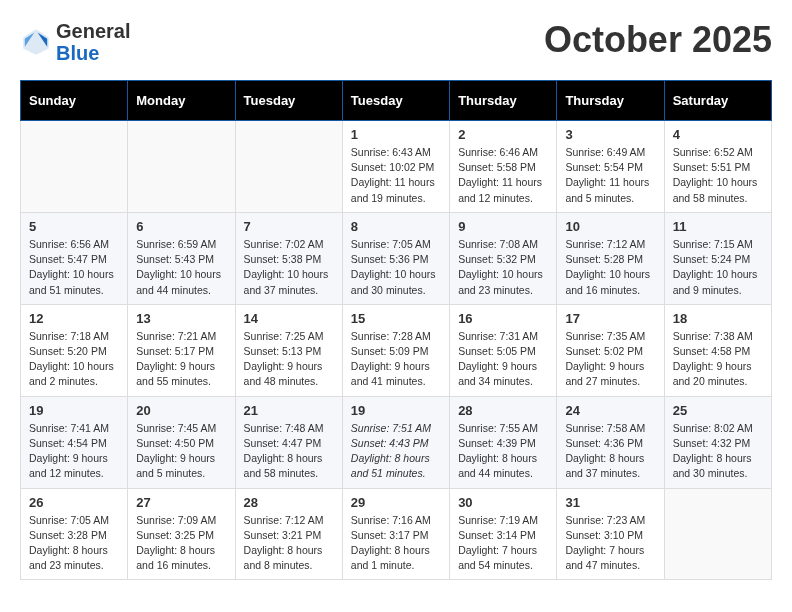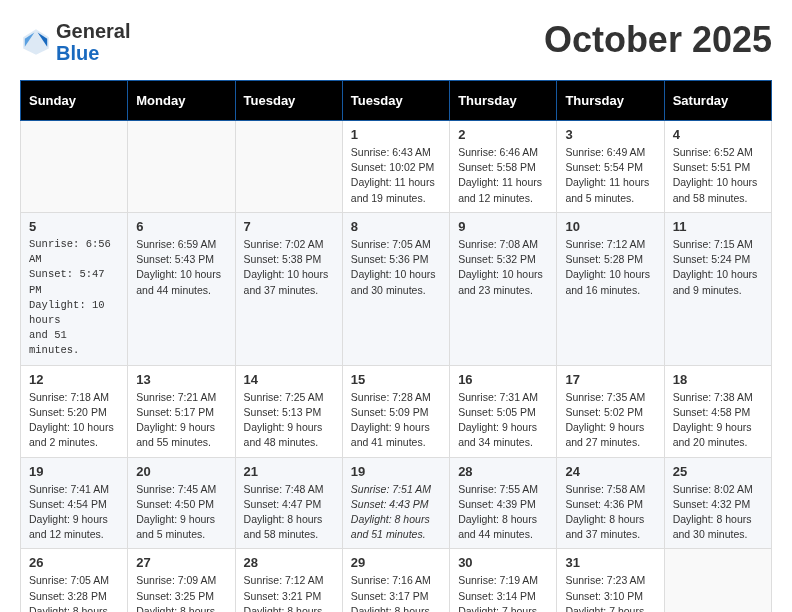--- a/index.html
+++ b/index.html
@@ -149,21 +149,21 @@
           <div class="day-number">4</div>
           <div class="day-info" style="white-space: pre-line;">Sunrise: 6:52 AM
 Sunset: 5:51 PM
 Daylight: 10 hours
 and 58 minutes.</div>
         </td>
       </tr>
       <tr>
         <td>
           <div class="day-number">5</div>
-          <div class="day-info" style="white-space: pre-line; font-family: Liberation Mono, monospace;">Sunrise: 6:56 AM
+          <div class="day-info" style="white-space: pre-line;">Sunrise: 6:56 AM
 Sunset: 5:47 PM
 Daylight: 10 hours
 and 51 minutes.</div>
         </td>
         <td>
           <div class="day-number">6</div>
           <div class="day-info" style="white-space: pre-line;">Sunrise: 6:59 AM
 Sunset: 5:43 PM
 Daylight: 10 hours
 and 44 minutes.</div>

